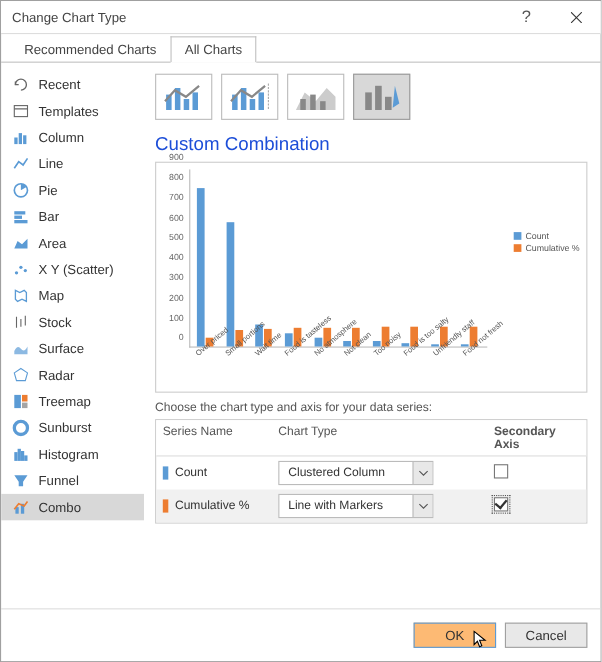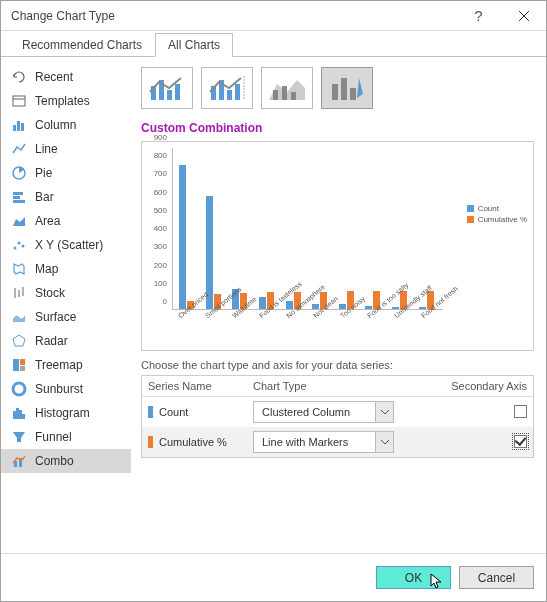--- a/index.html
+++ b/index.html
@@ -24,21 +24,21 @@
   .side-icon { width: 16px; height: 16px; display: flex; align-items: center; justify-content: center; flex-shrink: 0; }
   .side-icon svg { width: 16px; height: 16px; }
 
   .main { flex: 1; padding: 10px 12px 0 10px; overflow: hidden; display: flex; flex-direction: column; }
 
   .subtype-row { display: flex; gap: 8px; margin-bottom: 12px; }
   .subtype { width: 52px; height: 42px; border: 1px solid #bbb; background: #fff; display: flex; align-items: center; justify-content: center; }
   .subtype.selected { background: #d8d8d8; border-color: #999; }
   .subtype svg { width: 40px; height: 32px; }
 
-  .section-title { font-size: 12px; color: #a21caf; font-weight: 700; margin-bottom: 6px; }
+  .section-title { font-size: 17px; color: #1d4ed8; font-weight: 400; margin-bottom: 6px; }
 
   .chart-preview { border: 1px solid #ccc; height: 210px; padding: 6px 6px 40px 6px; position: relative; background: #fff; }
   .chart-inner { position: absolute; left: 30px; top: 6px; right: 90px; bottom: 40px; border-left: 1px solid #bbb; border-bottom: 1px solid #bbb; }
   .y-axis { position: absolute; left: 0; top: 6px; width: 28px; bottom: 40px; }
   .y-tick { position: absolute; right: 3px; font-size: 8px; color: #666; transform: translateY(-50%); }
   .bars { position: absolute; left: 0; right: 0; bottom: 0; top: 0; display: flex; align-items: flex-end; justify-content: space-around; padding: 0 2px; }
   .bar-group { display: flex; align-items: flex-end; gap: 1px; width: 18px; }
   .bar-blue { width: 7px; background: #5b9bd5; }
   .bar-orange { width: 7px; background: #ed7d31; }
   .x-labels { position: absolute; left: 30px; right: 90px; bottom: 0; height: 40px; display: flex; justify-content: space-around; }
@@ -46,34 +46,34 @@
   .legend { position: absolute; right: 6px; top: 60px; font-size: 8px; color: #555; }
   .legend-item { display: flex; align-items: center; gap: 4px; margin: 2px 0; white-space: nowrap; }
   .legend-sw { width: 7px; height: 7px; }
 
   .choose-label { font-size: 11px; color: #555; margin: 8px 0 4px 0; }
 
   .series-table { border: 1px solid #ccc; }
   .series-header { display: flex; background: #fff; border-bottom: 1px solid #ddd; font-size: 11px; color: #555; }
   .col-name { width: 105px; padding: 4px 6px; }
   .col-type { flex: 1; padding: 4px 6px; }
-  .col-axis { width: 90px; padding: 4px 6px; text-align: right; }
+  .col-axis { width: 90px; padding: 4px 6px; text-align: left; font-weight: bold; }
   .series-row { display: flex; align-items: center; height: 30px; font-size: 11px; }
   .series-row.alt { background: #f1f1f1; }
   .series-marker { width: 10px; height: 12px; display: inline-block; margin-right: 6px; vertical-align: middle; }
   .series-row .col-name { display: flex; align-items: center; padding: 0 6px; }
   .chart-type-select { display: flex; align-items: center; justify-content: space-between; border: 1px solid #bbb; background: #fff; height: 22px; width: 141px; padding: 0 6px 0 8px; font-size: 11px; }
   .chart-type-select .chev { width: 18px; height: 20px; background: #e8e8e8; border-left: 1px solid #bbb; display: flex; align-items: center; justify-content: center; margin-right: -6px; }
   .axis-check { width: 13px; height: 13px; border: 1px solid #777; display: inline-block; background: #fff; position: relative; }
   .axis-check.checked::after { content: ""; position: absolute; left: 2px; top: -1px; width: 5px; height: 8px; border: solid #333; border-width: 0 2px 2px 0; transform: rotate(40deg); }
   .axis-check.dotted { outline: 1px dotted #555; outline-offset: 1px; }
 
   .footer { display: flex; justify-content: flex-end; gap: 8px; padding: 12px; border-top: 1px solid #ddd; margin-top: auto; }
   .footer-btn { width: 75px; height: 23px; border: 1px solid #a0a0a0; background: #e8e8e8; font-size: 12px; display: flex; align-items: center; justify-content: center; }
-  .footer-btn.default { border-color: #5b9bd5; background: #5eead4; position: relative; }
+  .footer-btn.default { border-color: #5b9bd5; background: #fdba74; position: relative; }
   .cursor { position: absolute; right: 6px; bottom: -6px; }
   .cursor svg { width: 14px; height: 18px; }
 </style>
 </head>
 <body>
 
 <div class="window">
 
   <div class="titlebar">
     <span class="titlebar-title">Change Chart Type</span>

